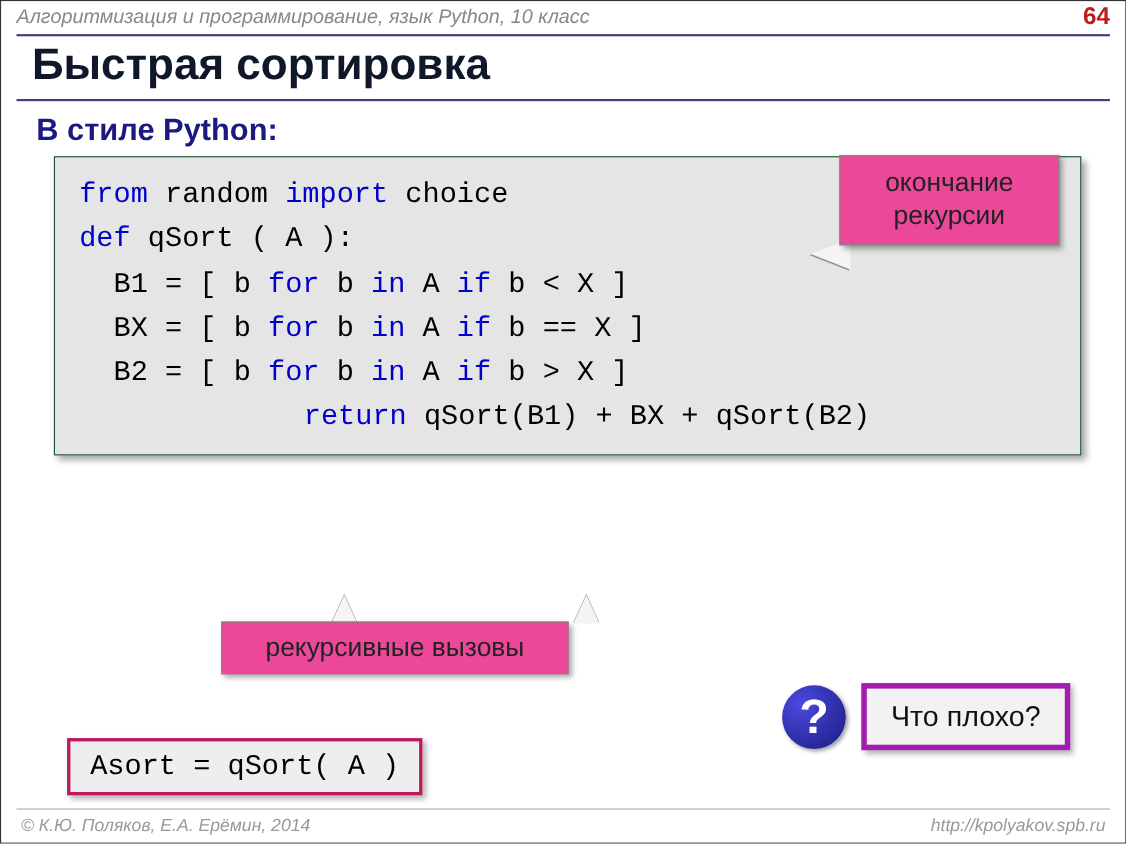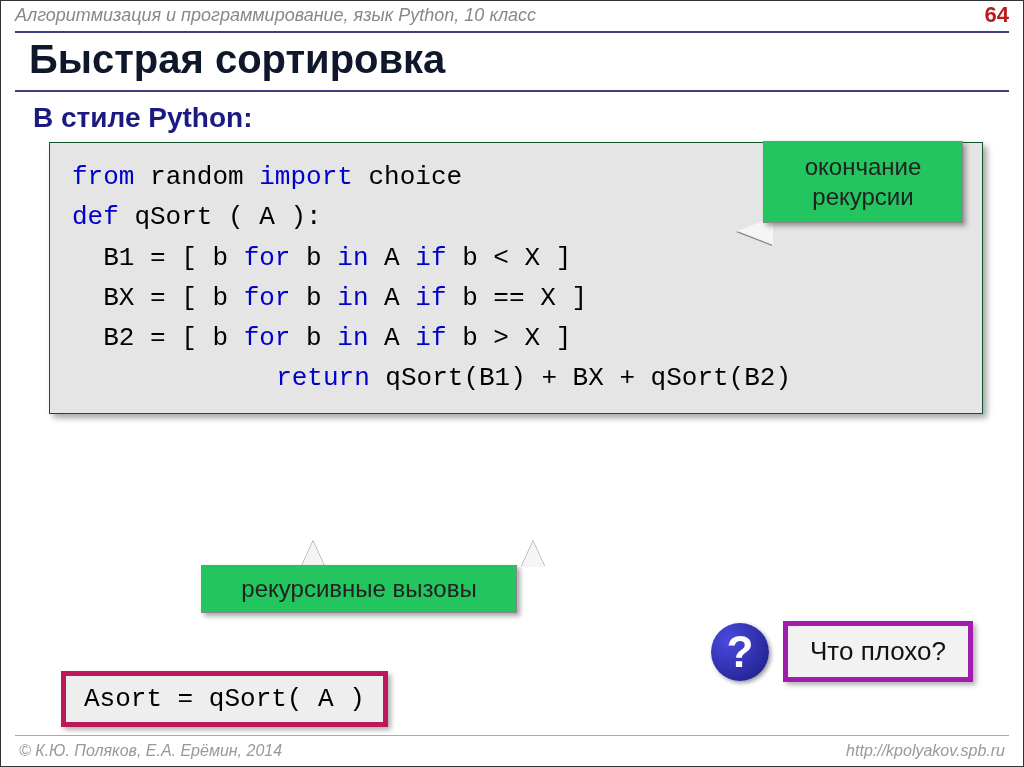--- a/index.html
+++ b/index.html
@@ -31,21 +31,21 @@
     box-shadow: 4px 4px 6px rgba(0,0,0,.35);
     padding: 14px 18px 14px 22px;
     font-family: "Courier New", monospace;
     font-size: 26px; line-height: 1.55;
     color: #000;
   }
   .kw { color: #0000cc; }
   .fn { color: #007700; }
   .callout {
     position: absolute;
-    background: #22c55e;
+    background: #ec4899;
     border: 1px solid #888;
     box-shadow: 3px 3px 5px rgba(0,0,0,.35);
     font-family: Arial, sans-serif;
     font-size: 24px; color: #222;
     padding: 10px 20px; text-align: center;
     line-height: 1.25;
   }
   .callout1 { top: 140px; right: 60px; width: 200px; }
   .callout2 { top: 564px; left: 200px; width: 316px; padding: 8px 16px; }
   .pointer {
@@ -85,21 +85,21 @@
     display: flex; align-items: center; justify-content: center;
     box-shadow: 2px 2px 4px rgba(0,0,0,.4);
   }
   .qpanel {
     background: #f2f2f2; border: 5px solid #a21caf;
     box-shadow: 3px 3px 5px rgba(0,0,0,.3);
     padding: 10px 22px; font-size: 26px; color: #111;
   }
   .call-line {
     position: absolute; top: 670px; left: 60px;
-    background: #eeeeee; border: 5px solid #be185d;
+    background: #eeeeee; border: 3px solid #be185d;
     box-shadow: 3px 3px 5px rgba(0,0,0,.3);
     font-family: "Courier New", monospace; font-size: 26px;
     padding: 8px 18px;
   }
   .footer {
     position: absolute; bottom: 6px; left: 0; right: 0;
     display: flex; justify-content: space-between;
     padding: 0 18px; color: #999; font-style: italic; font-size: 16px;
   }
   .footer-rule {

